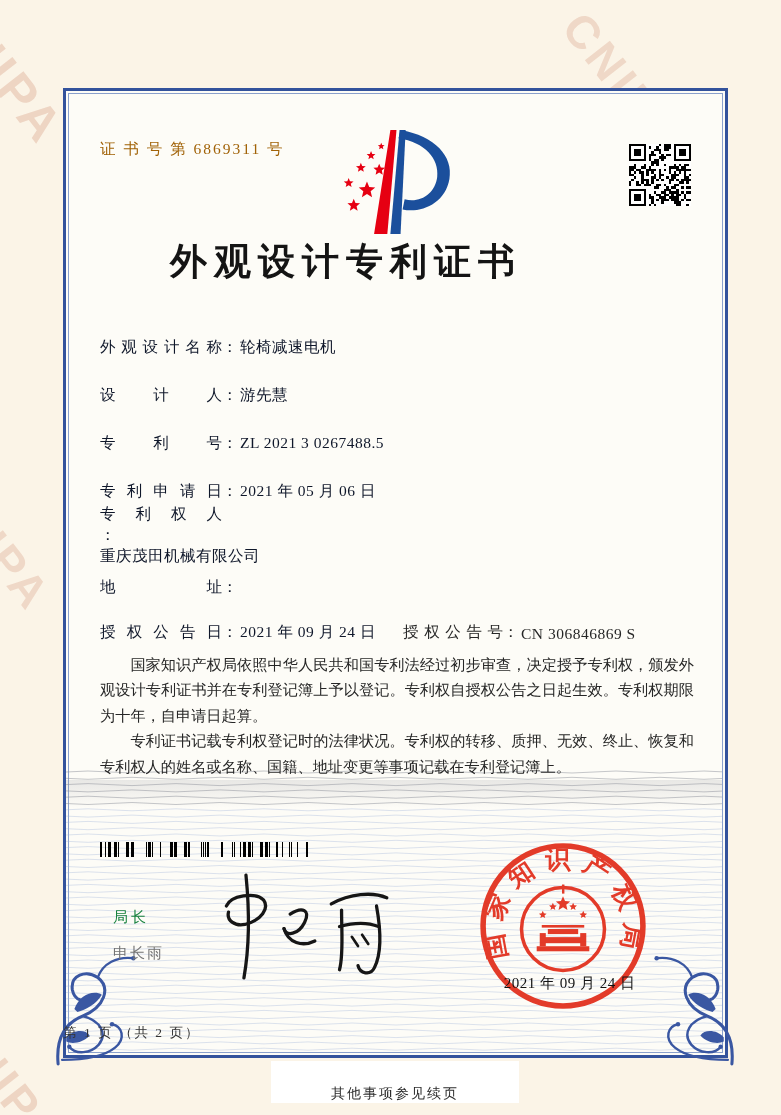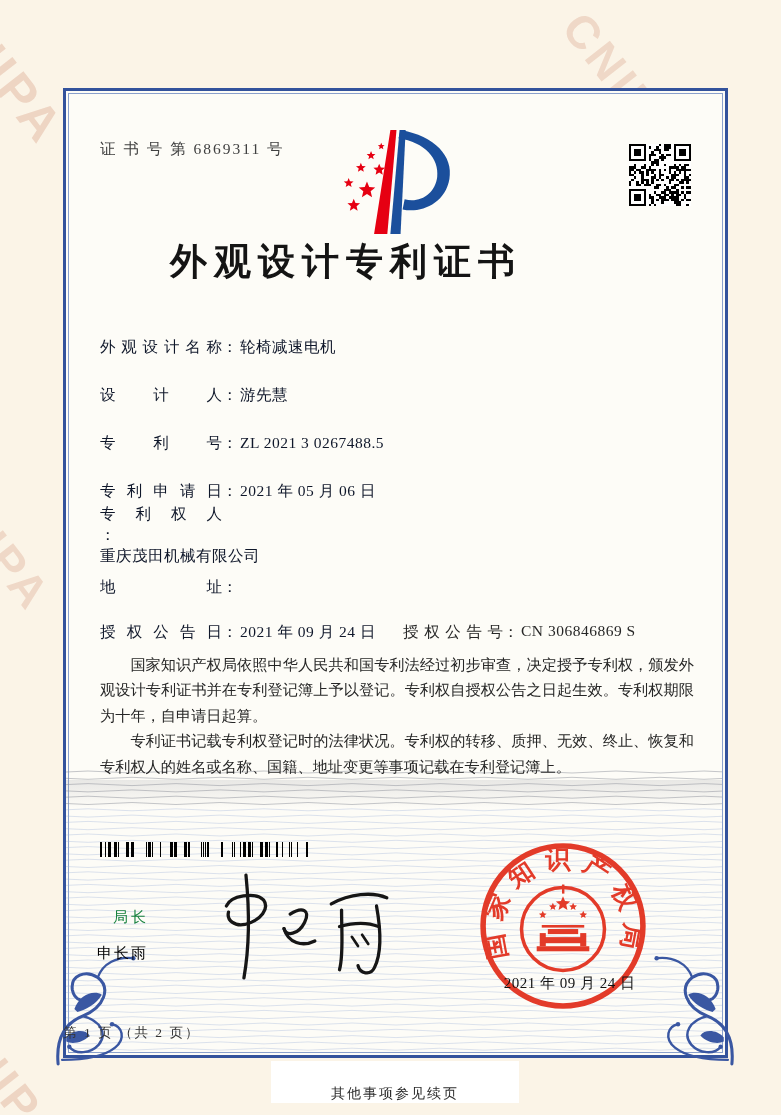--- a/index.html
+++ b/index.html
@@ -7,38 +7,38 @@
         font-family:"Liberation Serif","DejaVu Serif",serif;}
   
   .wm{position:absolute;font-family:"Liberation Sans","DejaVu Sans",sans-serif;
       font-weight:bold;letter-spacing:4px;transform:rotate(52deg);transform-origin:left top;
       user-select:none;white-space:nowrap;}
   
   .frame{position:absolute;left:63px;top:88px;width:659px;height:964px;
          border:3px solid #33529c;background:#fdfcf7;}
   .frame-inner{position:absolute;inset:2px;border:1px solid #8aa0cc;}
   
-  .cert-no{position:absolute;left:100px;top:139px;font-size:15.5px;letter-spacing:2px;color:#404040;}
+  .cert-no{position:absolute;left:100px;top:139px;font-size:15.5px;letter-spacing:2px;color:#a16207;}
   .title{position:absolute;left:63px;top:237px;width:566px;text-align:center;
          font-size:37px;font-weight:bold;color:#141414;letter-spacing:7px;}
   
   .frow{position:absolute;left:100px;display:flex;align-items:baseline;
         font-size:15.5px;color:#0f172a;}
   .flabel{width:122px;text-align:justify;text-align-last:justify;}
   .fcolon{width:18px;}
   .fvalue{letter-spacing:0.5px;white-space:nowrap;}
-  .frow2{position:absolute;left:403px;display:flex;align-items:flex-start;font-size:15.5px;color:#262626;}
+  .frow2{position:absolute;left:403px;display:flex;align-items:flex-end;font-size:15.5px;color:#262626;}
   .flabel2{width:100px;text-align:justify;text-align-last:justify;}
   
   .paras{position:absolute;left:100px;top:652px;width:594px;font-size:15.2px;color:#262626;}
   .paras p{margin:0;text-indent:2em;text-align:justify;line-height:25.4px;}
   
   .signer-title{position:absolute;left:113px;top:908px;font-size:15px;letter-spacing:3px;color:#15803d;
                 font-family:"Liberation Sans","DejaVu Sans",sans-serif;}
-  .signer-name{position:absolute;left:97px;top:944px;font-size:15px;letter-spacing:2px;color:#000000;
+  .signer-name{position:absolute;left:113px;top:944px;font-size:15px;letter-spacing:2px;color:#737373;
                font-family:"Liberation Sans","DejaVu Sans",sans-serif;}
   .seal-date{position:absolute;left:487px;top:974px;width:165px;text-align:center;
              font-size:15px;color:#121212;letter-spacing:0.5px;z-index:6;}
   
   .page-num{position:absolute;left:63px;top:1024px;width:665px;text-align:left;
             font-size:13.5px;letter-spacing:2px;color:#333;z-index:5;}
   .note-band{position:absolute;left:271px;top:1061px;width:248px;height:42px;background:#ffffff;
              display:flex;align-items:flex-end;justify-content:center;}
   .note-text{font-size:14px;letter-spacing:2px;color:#2c2c2c;}
   svg{display:block;}

